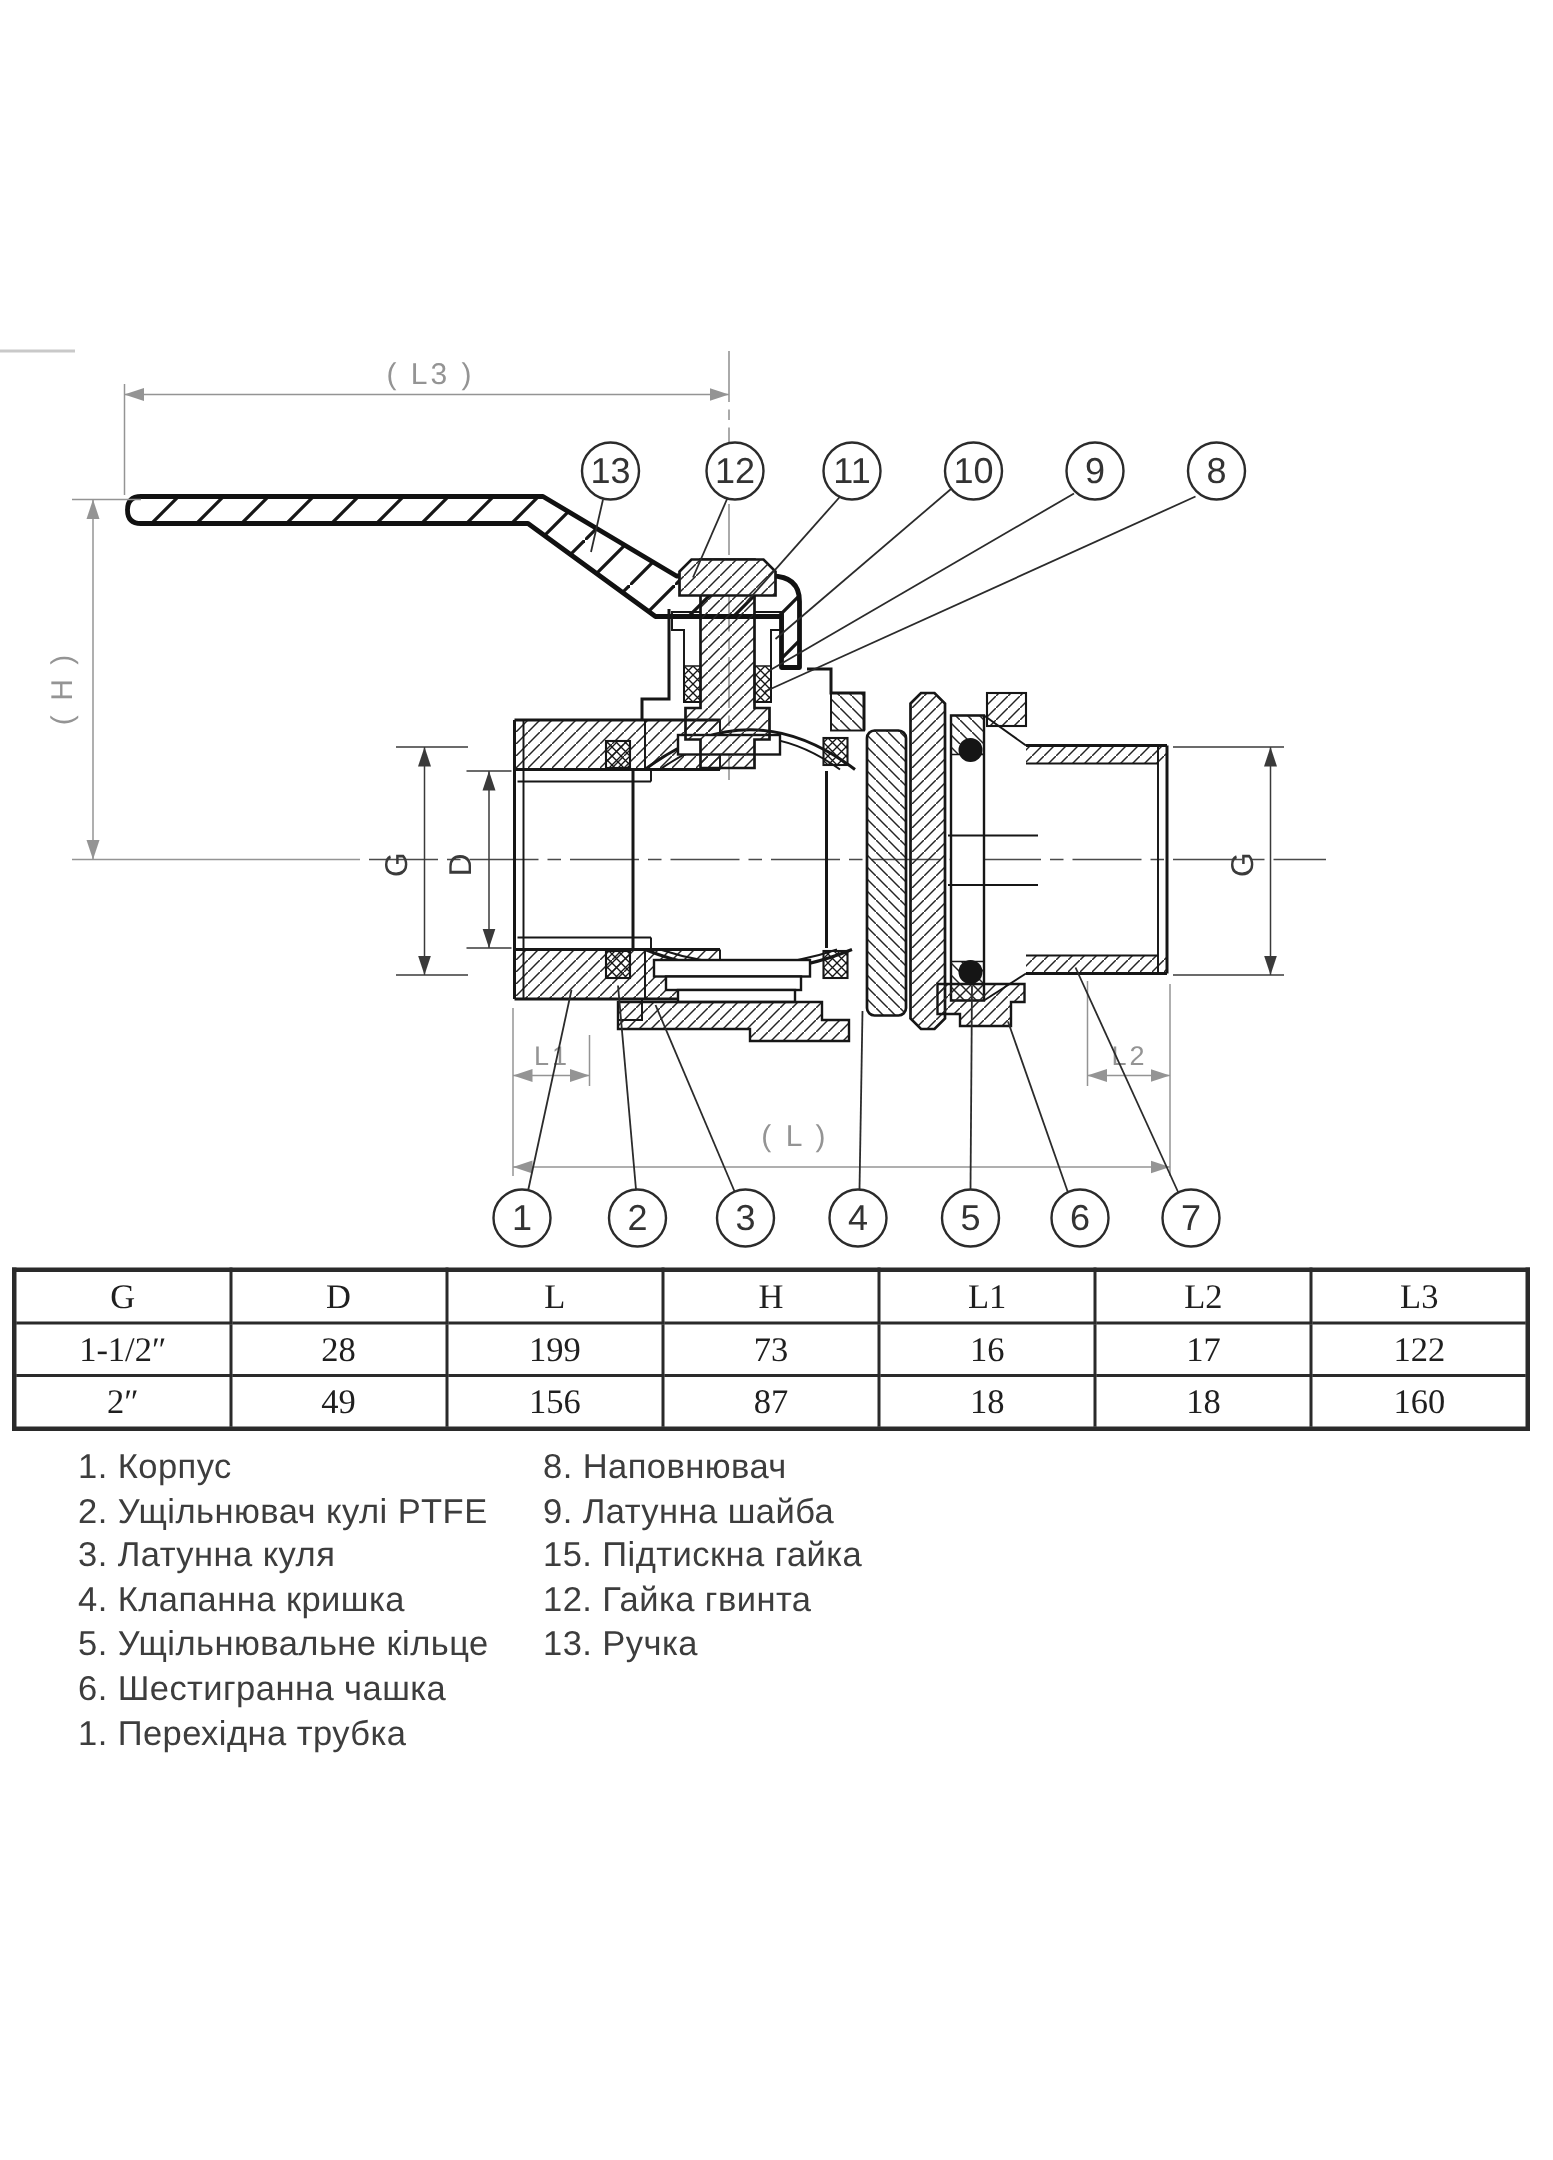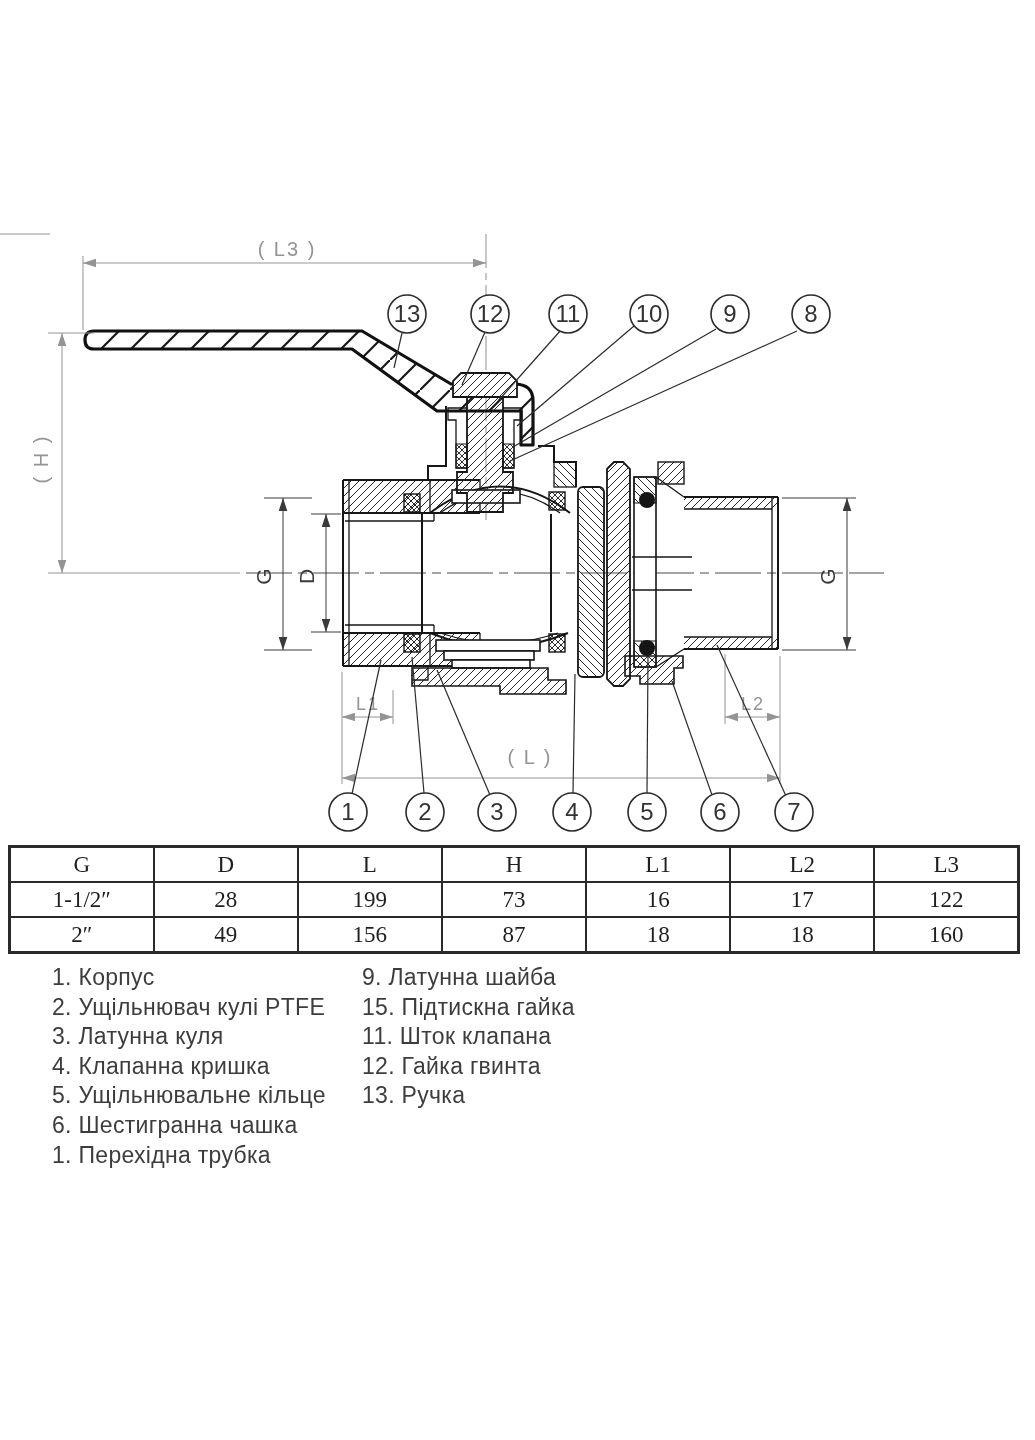--- a/index.html
+++ b/index.html
@@ -316,21 +316,21 @@
   <ul class="colL">
     <li>1. Корпус</li>
     <li>2. Ущільнювач кулі PTFE</li>
     <li>3. Латунна куля</li>
     <li>4. Клапанна кришка</li>
     <li>5. Ущільнювальне кільце</li>
     <li>6. Шестигранна чашка</li>
     <li>1. Перехідна трубка</li>
   </ul>
   <ul class="colR">
+    <li>8. Наповнювач</li>
     <li>9. Латунна шайба</li>
     <li>15. Підтискна гайка</li>
-    <li>11. Шток клапана</li>
     <li>12. Гайка гвинта</li>
     <li>13. Ручка</li>
   </ul>
 </div>
 
 </div>
 
 </body></html>

